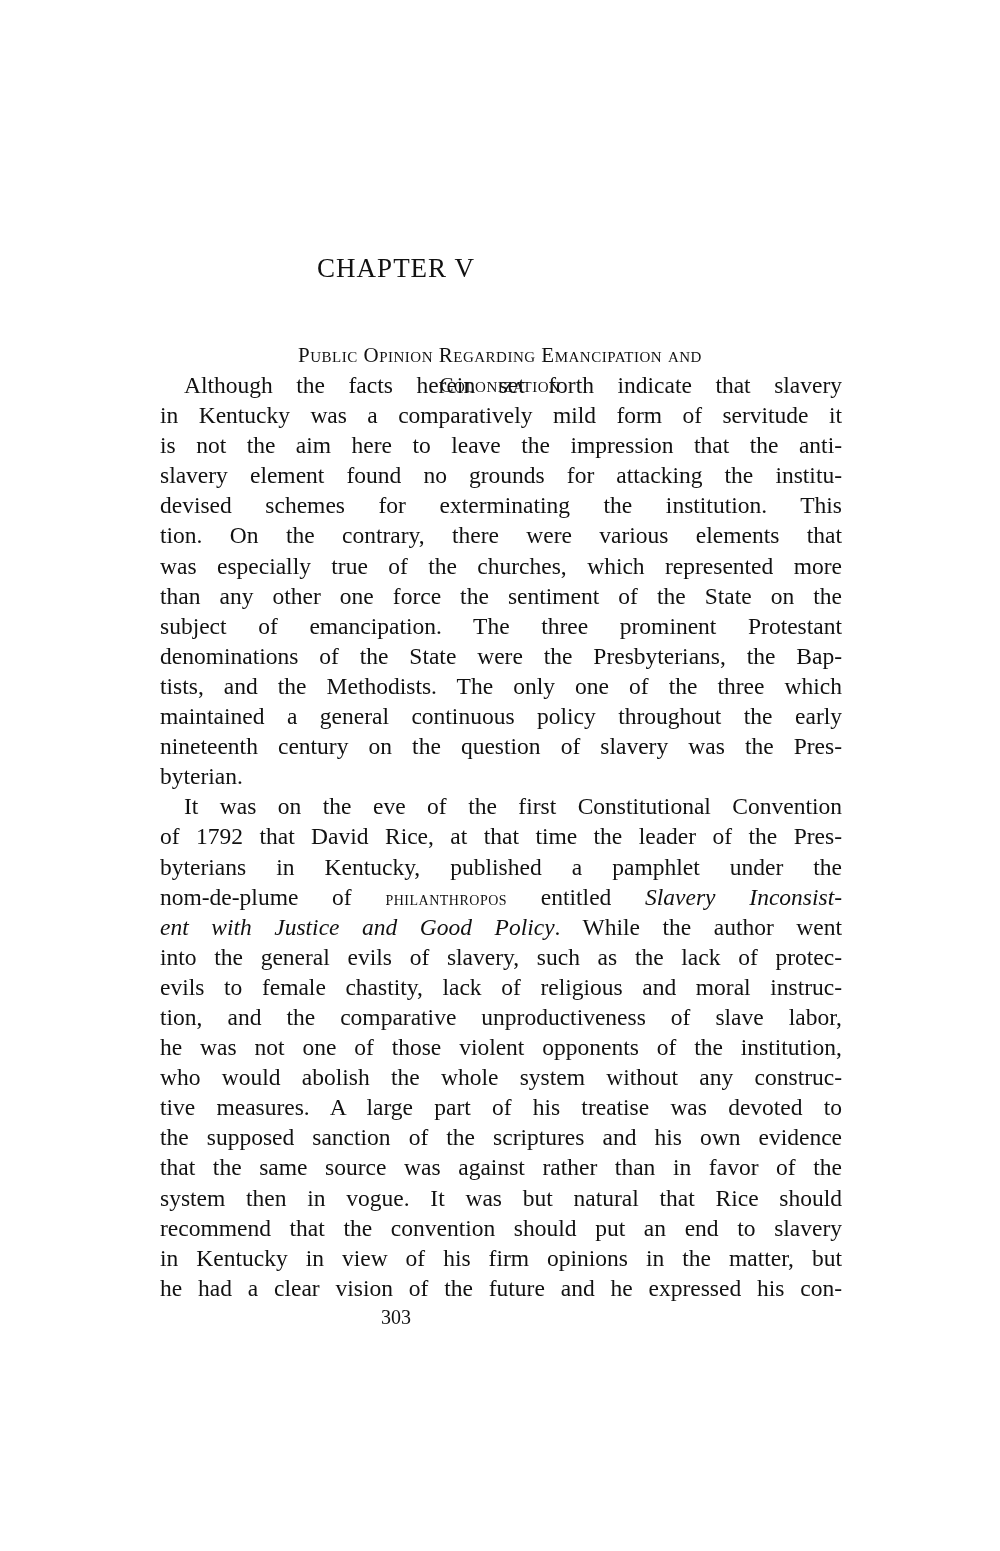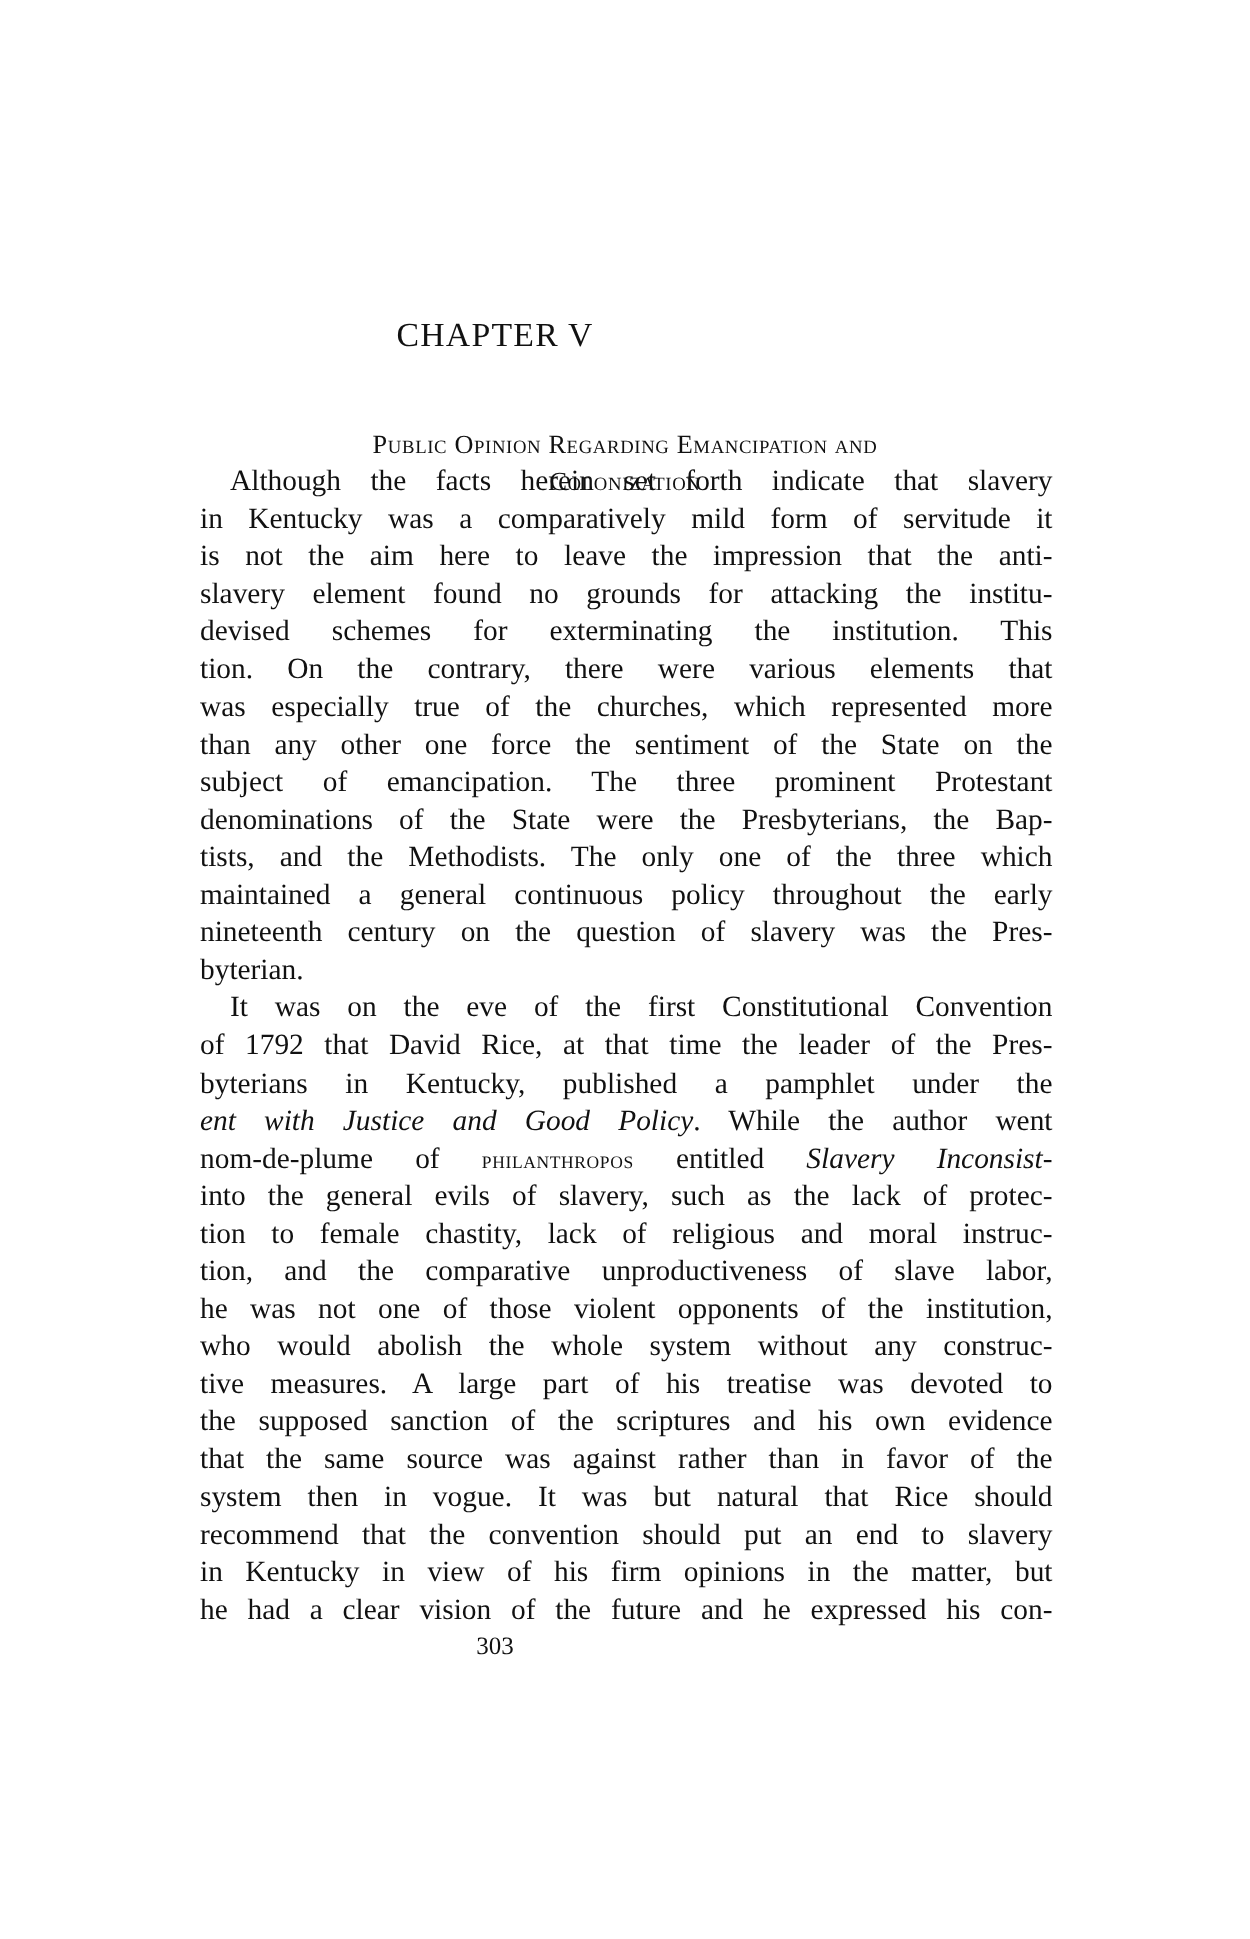--- a/index.html
+++ b/index.html
@@ -109,24 +109,24 @@
       <span class="ln">tists, and the Methodists.  The only one of the three which</span>
       <span class="ln">maintained a general continuous policy throughout the early</span>
       <span class="ln">nineteenth century on the question of slavery was the Pres-</span>
       <span class="ln last">byterian.</span>
     </div>
 
     <div>
       <span class="ln indent">It was on the eve of the first Constitutional Convention</span>
       <span class="ln">of 1792 that David Rice, at that time the leader of the Pres-</span>
       <span class="ln">byterians in Kentucky, published a pamphlet under the</span>
+      <span class="ln"><span>nom-de-plume of </span><span class="sc">Philanthropos</span><span> entitled </span><span class="it">Slavery Inconsist-</span></span>
       <span class="ln"><span class="it">ent with Justice and Good Policy</span><span>.  While the author went</span></span>
-      <span class="ln"><span>nom-de-plume of </span><span class="sc">Philanthropos</span><span> entitled </span><span class="it">Slavery Inconsist-</span></span>
       <span class="ln">into the general evils of slavery, such as the lack of protec-</span>
-      <span class="ln">tion to female chastity, lack of religious and moral instruc-</span>
+      <span class="ln">evils to female chastity, lack of religious and moral instruc-</span>
       <span class="ln">tion, and the comparative unproductiveness of slave labor,</span>
       <span class="ln">he was not one of those violent opponents of the institution,</span>
       <span class="ln">who would abolish the whole system without any construc-</span>
       <span class="ln">tive measures.  A large part of his treatise was devoted to</span>
       <span class="ln">the supposed sanction of the scriptures and his own evidence</span>
       <span class="ln">that the same source was against rather than in favor of the</span>
       <span class="ln">system then in vogue.  It was but natural that Rice should</span>
       <span class="ln">recommend that the convention should put an end to slavery</span>
       <span class="ln">in Kentucky in view of his firm opinions in the matter, but</span>
       <span class="ln">he had a clear vision of the future and he expressed his con-</span>

